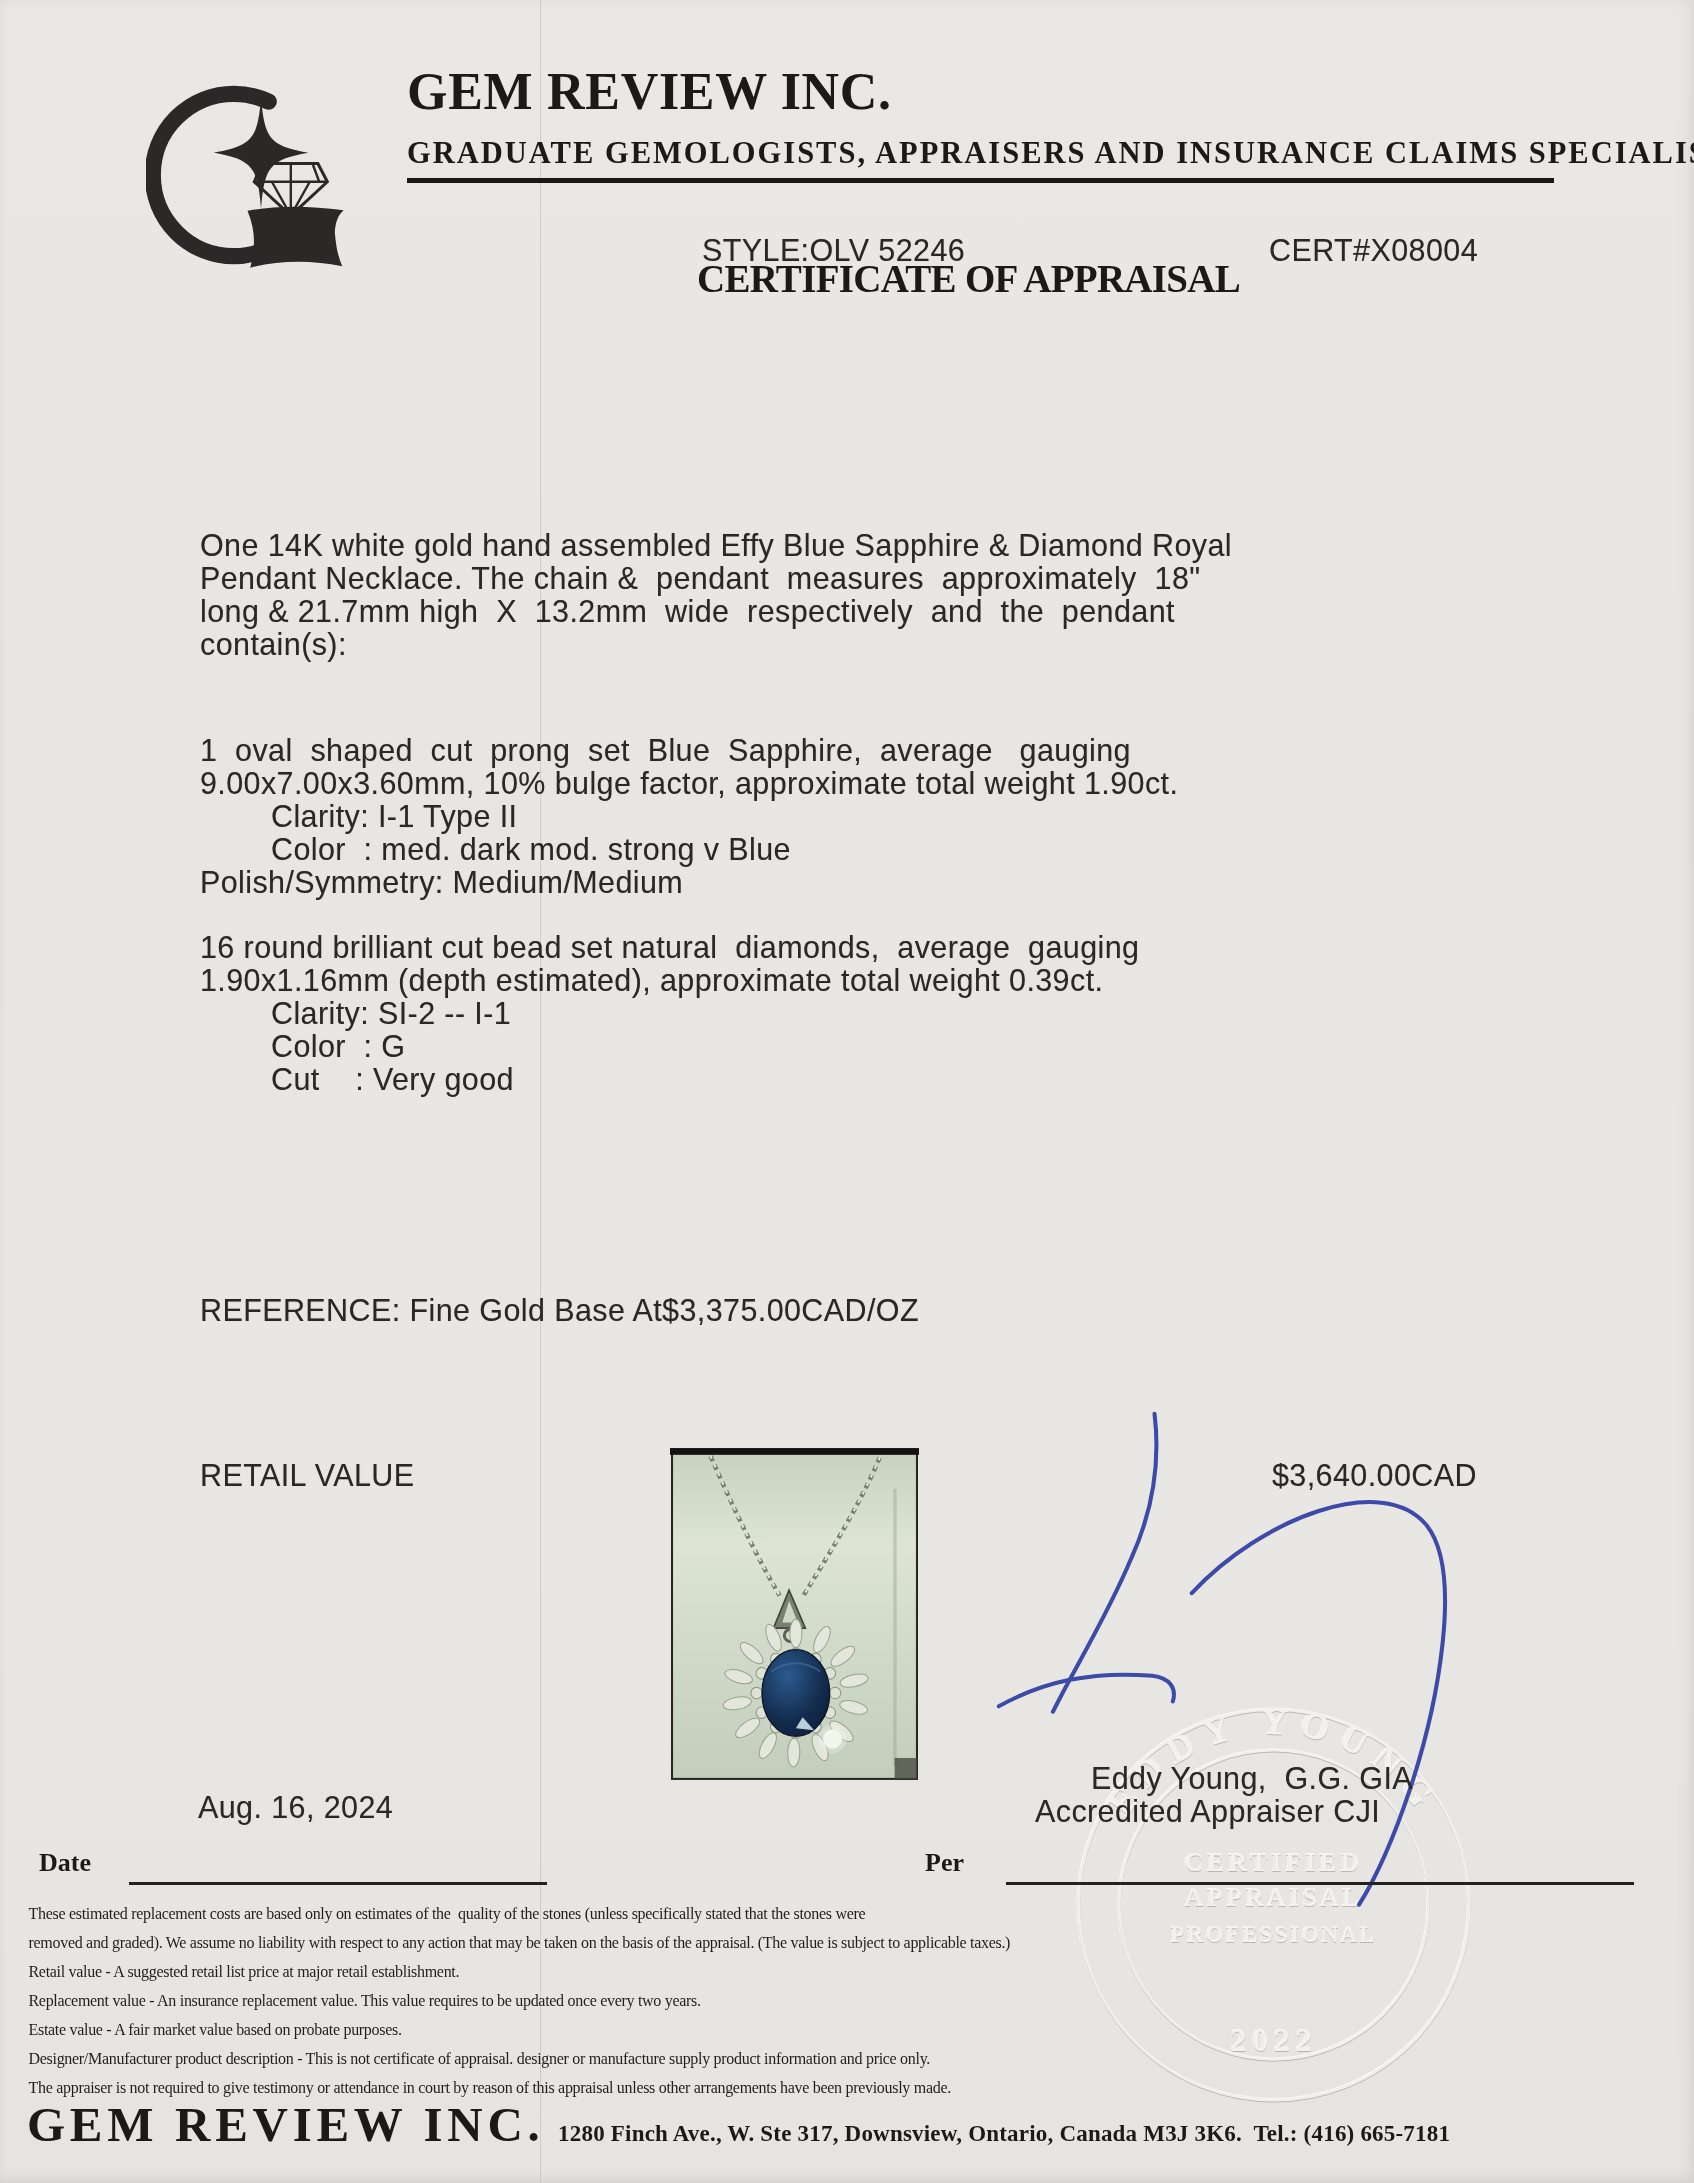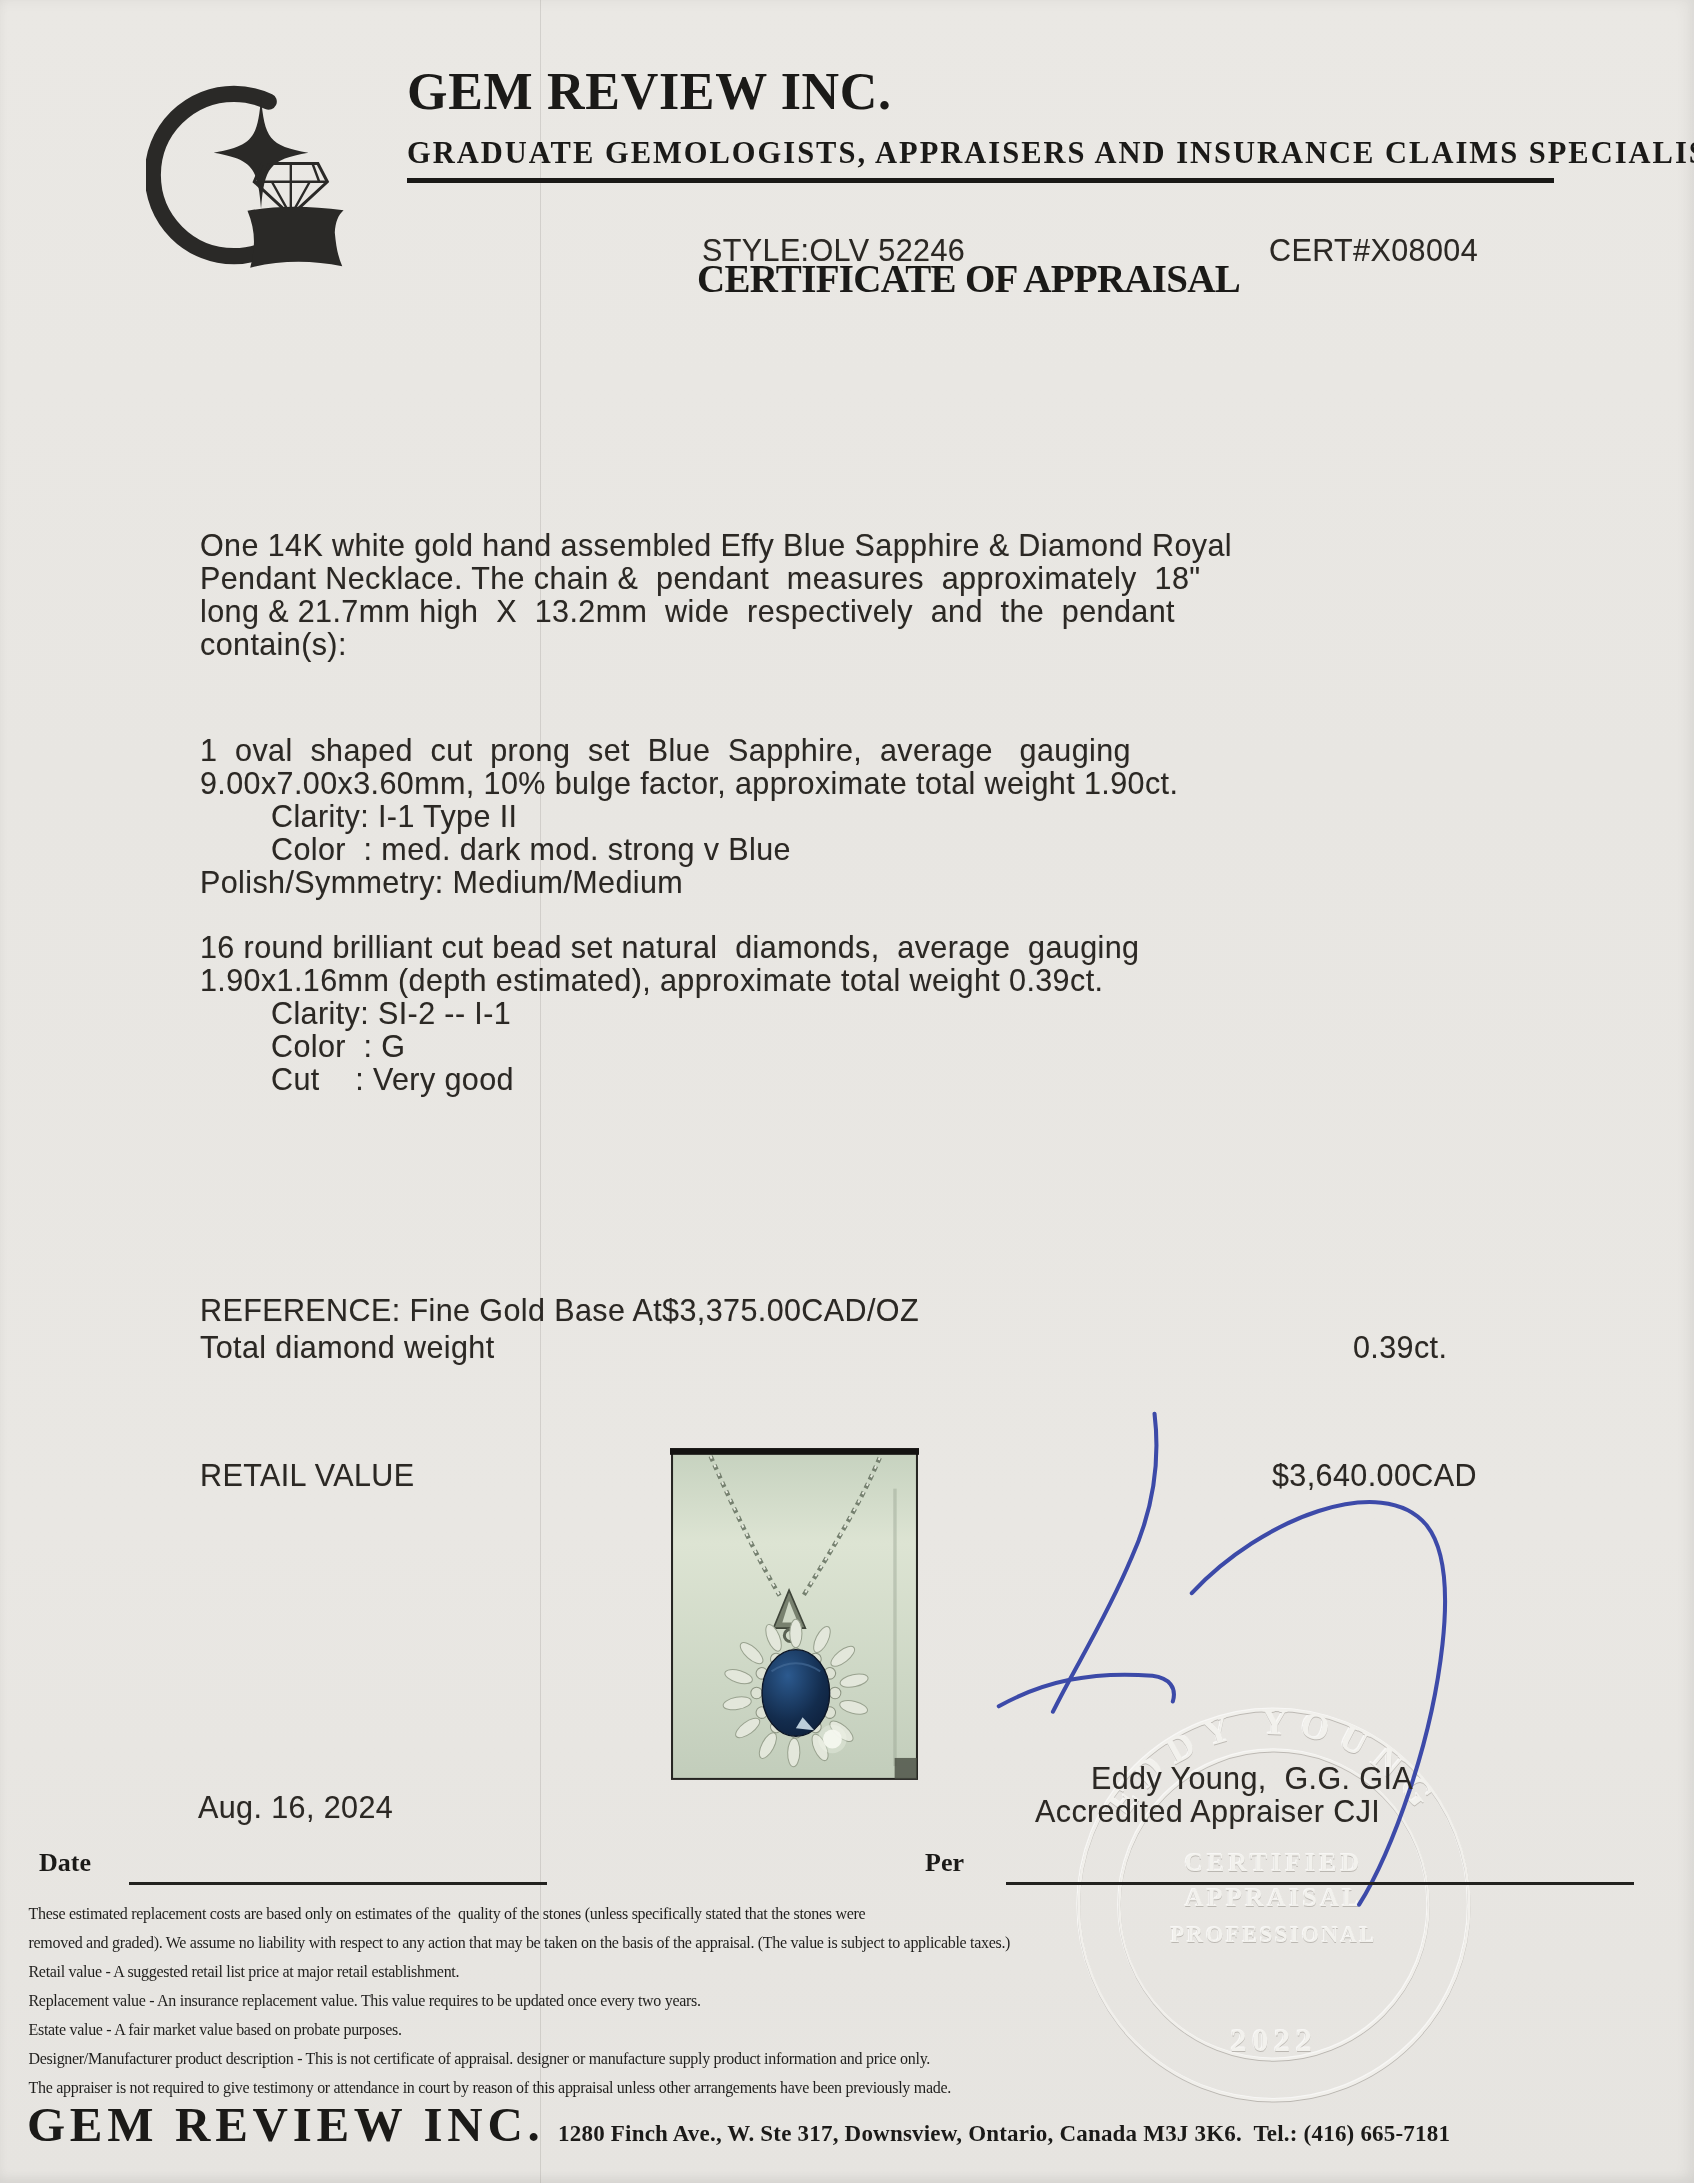--- a/index.html
+++ b/index.html
@@ -99,24 +99,20 @@
         Color  : med. dark mod. strong v Blue
 Polish/Symmetry: Medium/Medium</pre>
   <pre class="mono block" style="top:931px;">16 round brilliant cut bead set natural  diamonds,  average  gauging
 1.90x1.16mm (depth estimated), approximate total weight 0.39ct.
         Clarity: SI-2 -- I-1
         Color  : G
         Cut    : Very good</pre>
 
   <div class="mono block" style="top:1294px;">REFERENCE: Fine Gold Base At$3,375.00CAD/OZ</div>
 
-  <div class="vrow" style="top:1331px;">
-    <span class="mono vlabel">Total diamond weight</span>
-    <span class="mono vamount">0.39ct.</span>
-  </div>
 
   <div class="vrow" style="top:1459px;">
     <span class="mono vlabel">RETAIL VALUE</span>
     <span class="mono vamount retail">$3,640.00CAD</span>
   </div>
 
   <svg class="photo" viewBox="0 0 368 492">
     <defs>
       <linearGradient id="pbg" x1="0" y1="0" x2="0" y2="1">
         <stop offset="0" stop-color="#c6d2bf"></stop>

